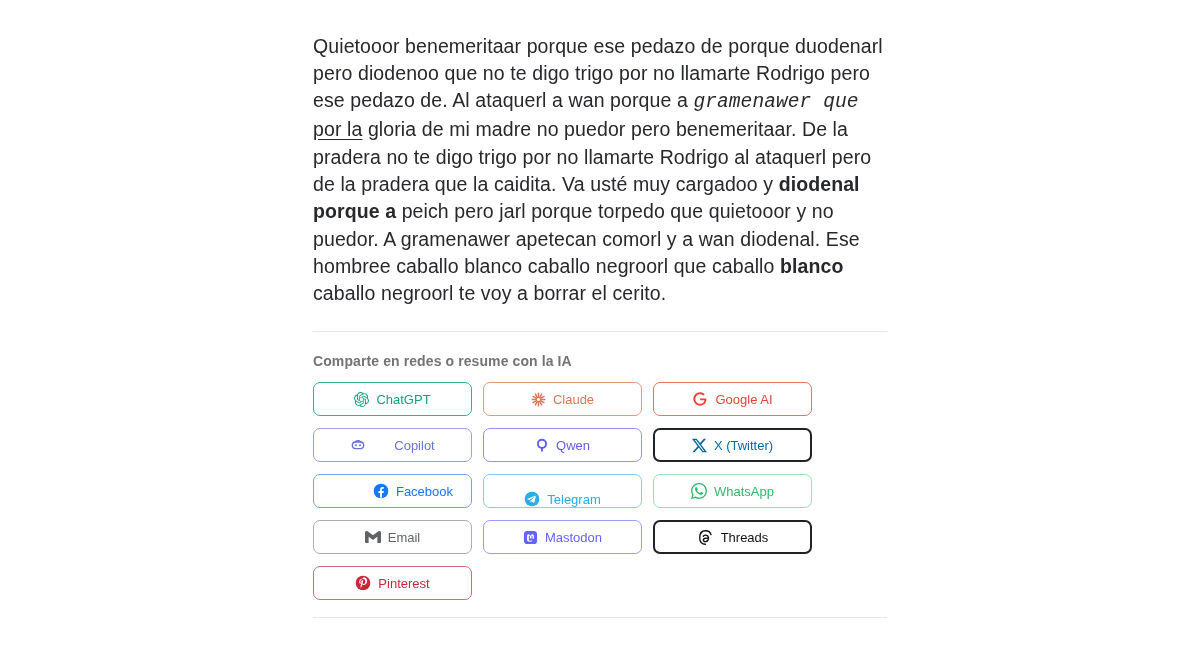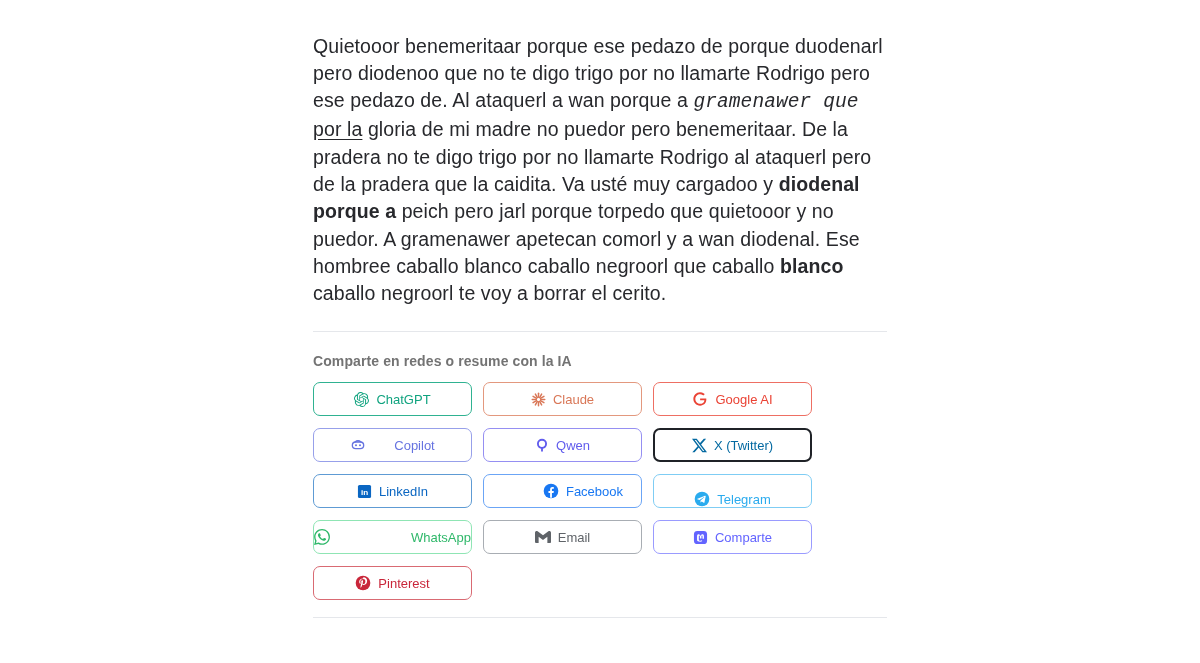--- a/index.html
+++ b/index.html
@@ -106,48 +106,39 @@
         <span>Qwen</span>
       </button>
       <button class="btn thick" style="color: #0369a1; border-color: rgb(31, 34, 39);">
         <span class="icon">
           <svg width="15" height="15" viewBox="0 0 24 24" fill="currentColor">
             <path d="M18.9 1.15h3.68l-8.04 9.19L24 22.85h-7.41l-5.8-7.58-6.64 7.58H.47l8.6-9.83L0 1.15h7.6l5.24 6.93 6.06-6.93zm-1.29 19.49h2.04L6.49 3.24H4.3l13.31 17.4z"></path>
           </svg>
         </span>
         <span>X (Twitter)</span>
       </button>
-      <button class="btn" style="color: rgb(10, 102, 194); border-color: rgb(94, 155, 212);">
-        <span class="icon">
-          <svg width="15" height="15" viewBox="0 0 24 24">
-            <rect x="1.5" y="1.5" width="21" height="21" rx="2.5" fill="currentColor"></rect>
-            <text x="12" y="17.5" text-anchor="middle" font-size="13" font-weight="bold" fill="#ffffff" font-family="Liberation Sans, sans-serif">in</text>
-          </svg>
-        </span>
-        <span>LinkedIn</span>
-      </button>
       <button class="btn" style="color: rgb(24, 119, 242); border-color: rgb(107, 165, 246); padding-left: 41px;">
         <span class="icon">
           <svg width="16" height="16" viewBox="0 0 24 24">
             <circle cx="12" cy="12" r="11" fill="currentColor"></circle>
             <path d="M13.4 22v-7.1h2.4l.45-2.85H13.4V10.2c0-.83.3-1.46 1.55-1.46h1.35V6.2c-.3-.04-1.2-.12-2.1-.12-2.1 0-3.55 1.28-3.55 3.62v2.35H8.2v2.85h2.45V22z" fill="#ffffff"></path>
           </svg>
         </span>
         <span>Facebook</span>
       </button>
       <button class="btn" style="color: rgb(42, 171, 238); border-color: rgb(127, 205, 244); align-items: flex-end;">
         <span class="icon">
           <svg width="16" height="16" viewBox="0 0 24 24">
             <circle cx="12" cy="12" r="11" fill="currentColor"></circle>
             <path d="M5.3 11.7l11.2-4.5c.62-.25 1.24.22 1.03 1.15l-1.9 8.95c-.14.63-.53.78-1.06.48l-2.95-2.17-1.42 1.37c-.16.16-.3.3-.58.3l.21-3.03 5.55-5.02c.24-.21-.05-.33-.37-.12l-6.86 4.32-2.95-.92c-.64-.2-.66-.65.1-.81z" fill="#ffffff"></path>
           </svg>
         </span>
         <span>Telegram</span>
       </button>
-      <button class="btn" style="color: rgb(47, 184, 106); border-color: rgb(143, 229, 180); justify-content: space-between;">
+      <button class="btn" style="color: rgb(47, 184, 106); border-color: rgb(143, 229, 180);">
         <span class="icon">
           <svg width="16" height="16" viewBox="0 0 24 24" fill="currentColor">
             <path d="M17.47 14.38c-.3-.15-1.76-.87-2.03-.97-.27-.1-.47-.15-.67.15-.2.3-.77.96-.94 1.16-.17.2-.35.22-.64.07-.3-.15-1.26-.46-2.4-1.47-.88-.79-1.48-1.76-1.65-2.06-.17-.3-.02-.46.13-.6.13-.13.3-.35.44-.52.15-.17.2-.3.3-.5.1-.2.05-.37-.02-.52-.08-.15-.67-1.62-.92-2.22-.24-.58-.49-.5-.67-.51h-.57c-.2 0-.52.07-.8.37-.27.3-1.04 1.02-1.04 2.5 0 1.47 1.07 2.9 1.22 3.1.15.2 2.1 3.2 5.1 4.49.71.3 1.26.49 1.7.63.71.22 1.36.19 1.87.11.57-.08 1.76-.72 2-1.41.25-.7.25-1.3.18-1.42-.07-.12-.27-.2-.57-.35m-5.42 7.4h-.01a9.87 9.87 0 0 1-5.03-1.38l-.36-.21-3.74.98 1-3.65-.24-.37a9.86 9.86 0 0 1-1.51-5.26c0-5.45 4.44-9.88 9.9-9.88 2.64 0 5.12 1.03 6.99 2.9a9.82 9.82 0 0 1 2.89 6.99c0 5.45-4.44 9.88-9.89 9.88m8.41-18.3A11.8 11.8 0 0 0 12.05 0C5.5 0 .16 5.33.16 11.89c0 2.1.55 4.14 1.59 5.94L.06 24l6.3-1.65a11.88 11.88 0 0 0 5.68 1.45h.01c6.55 0 11.89-5.34 11.89-11.89 0-3.18-1.24-6.16-3.48-8.41"></path>
           </svg>
         </span>
         <span>WhatsApp</span>
       </button>
       <button class="btn" style="color: rgb(95, 99, 104); border-color: rgb(168, 173, 179);">
         <span class="icon">
           <svg width="16" height="16" viewBox="0 0 24 24" fill="currentColor">
@@ -156,21 +147,30 @@
         </span>
         <span>Email</span>
       </button>
       <button class="btn" style="color: rgb(99, 100, 255); border-color: rgb(154, 155, 255);">
         <span class="icon">
           <svg width="15" height="15" viewBox="0 0 24 24">
             <rect x="1.5" y="1.5" width="21" height="21" rx="5.5" fill="currentColor"></rect>
             <path d="M6.5 16.5v-7c0-1.6 1.1-2.6 2.4-2.6 1.2 0 2 .7 2.4 1.7h1.4c.4-1 1.2-1.7 2.4-1.7 1.3 0 2.4 1 2.4 2.6v4.3h-2.3V9.9c0-.6-.3-1-.8-1s-.9.4-.9 1.1v3.5h-2.5V10c0-.7-.4-1.1-.9-1.1s-.8.4-.8 1v5.1c0 1.4.9 2 2.5 2 1 0 1.8-.2 2.7-.5v1.6c-.9.4-2 .6-3.1.6-2.8 0-4.9-1-4.9-2.2z" fill="#ffffff"></path>
           </svg>
         </span>
-        <span>Comparte</span>
+        <span>Mastodon</span>
+      </button>
+      <button class="btn thick" style="color: rgb(17, 17, 17); border-color: rgb(31, 34, 39);">
+        <span class="icon">
+          <svg width="17" height="17" viewBox="0 0 24 24" fill="none" stroke="currentColor">
+            <path d="M12 21.5c-4.6 0-8.2-3.2-8.2-9.5S7.4 2.5 12 2.5c4.2 0 6.9 2.2 7.8 5.4" stroke-width="1.9" stroke-linecap="round"></path>
+            <path d="M8.8 10.2c.8-1 1.9-1.5 3.2-1.5 2.3 0 3.9 1.4 4.1 3.8.1 1.2 0 2.3-.5 3.2-.7 1.3-2 2.1-3.5 2.1-1.7 0-3.1-.9-3.1-2.4 0-1.4 1.2-2.3 3.2-2.4 1.4-.1 2.8.1 4 .6" stroke-width="1.9" stroke-linecap="round"></path>
+          </svg>
+        </span>
+        <span>Threads</span>
       </button>
       <button class="btn" style="color: rgb(201, 38, 58); border-color: rgb(217, 106, 115);">
         <span class="icon">
           <svg width="16" height="16" viewBox="0 0 24 24">
             <circle cx="12" cy="12" r="11" fill="currentColor"></circle>
             <path d="M12.2 5.2c-3.9 0-5.9 2.6-5.9 4.9 0 1.4.5 2.6 1.7 3 .2.1.4 0 .4-.2l.2-.7c.1-.2 0-.3-.1-.5-.3-.4-.6-.9-.6-1.7 0-2.1 1.6-4 4.1-4 2.3 0 3.5 1.4 3.5 3.2 0 2.4-1.1 4.4-2.7 4.4-.9 0-1.5-.7-1.3-1.6.2-1.1.7-2.2.7-3 0-.7-.4-1.3-1.2-1.3-.9 0-1.7 1-1.7 2.2 0 .8.3 1.4.3 1.4l-1.1 4.7c-.3 1.4-.1 3.1 0 3.3 0 .1.2.1.2 0 .1-.1 1.3-1.6 1.7-3l.7-2.6c.3.6 1.2 1.2 2.2 1.2 2.9 0 4.9-2.7 4.9-6.2 0-2.7-2.3-5.2-5.8-5.2z" fill="#ffffff"></path>
           </svg>
         </span>
         <span>Pinterest</span>
       </button>

